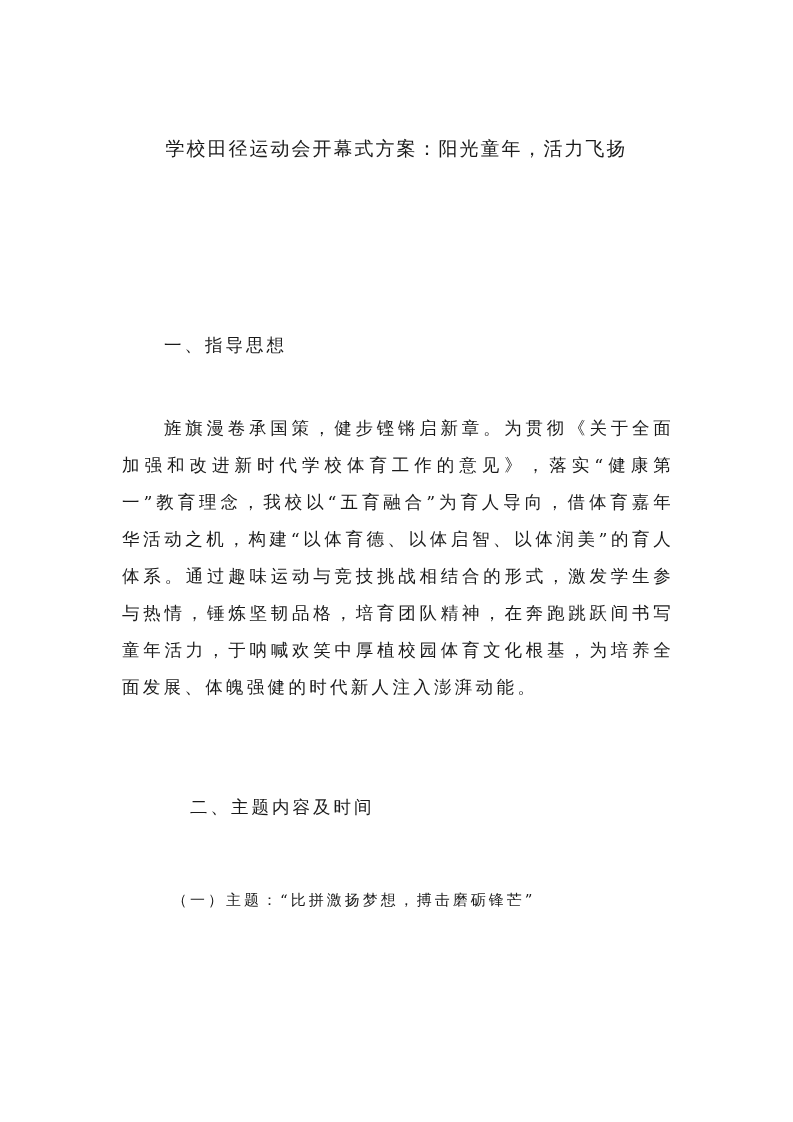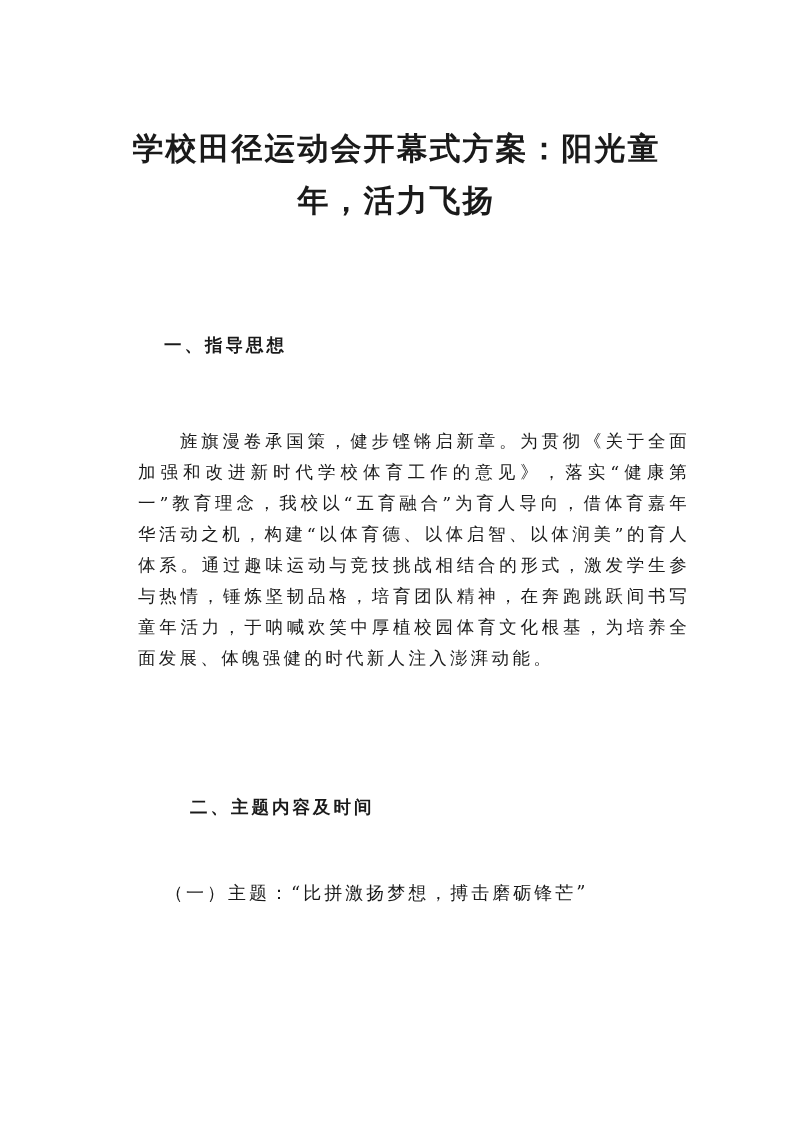--- a/index.html
+++ b/index.html
@@ -20,55 +20,55 @@
       left: 0; top: 0;
       width: 793px;
       height: 1122px;
     }
     .title {
       position: absolute;
       left: 100px;
       width: 593px;
       top: 122px;
       text-align: center;
-      font-size: 31px;
+      font-size: 19px;
       line-height: 52px;
       letter-spacing: 2px;
-      font-weight: bold;
+      font-weight: normal;
       margin: 0;
     }
     .heading {
       position: absolute;
       left: 164px;
       font-size: 17.5px;
       letter-spacing: 3px;
       line-height: 24px;
       margin: 0;
-      font-weight: bold;
+      font-weight: normal;
       white-space: nowrap;
     }
     .body-para {
       position: absolute;
       left: 122px;
       top: 410px;
       width: 552px;
       font-size: 17.5px;
-      line-height: 31px;
+      line-height: 37px;
       letter-spacing: 3.3px;
       text-indent: 42px;
       text-align: justify;
-      margin: 16px;
+      margin: 0;
     }
     .sub-item {
       position: absolute;
       left: 160px;
-      font-size: 18px;
+      font-size: 15px;
       letter-spacing: 3px;
       line-height: 24px;
-      margin: 5px;
+      margin: 12px;
       white-space: nowrap;
     }
   </style>
 </head>
 <body>
 
 <div class="page">
 
   <h1 class="title">学校田径运动会开幕式方案：阳光童年，活力飞扬</h1>
 

